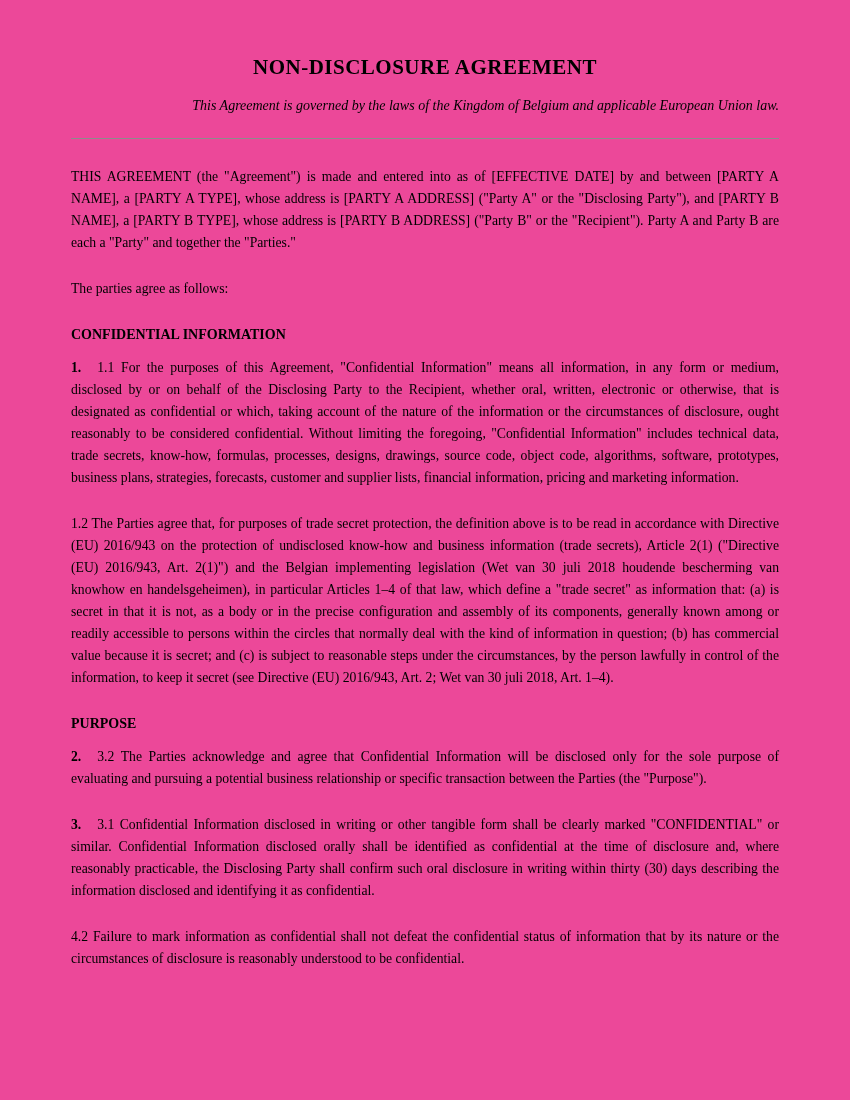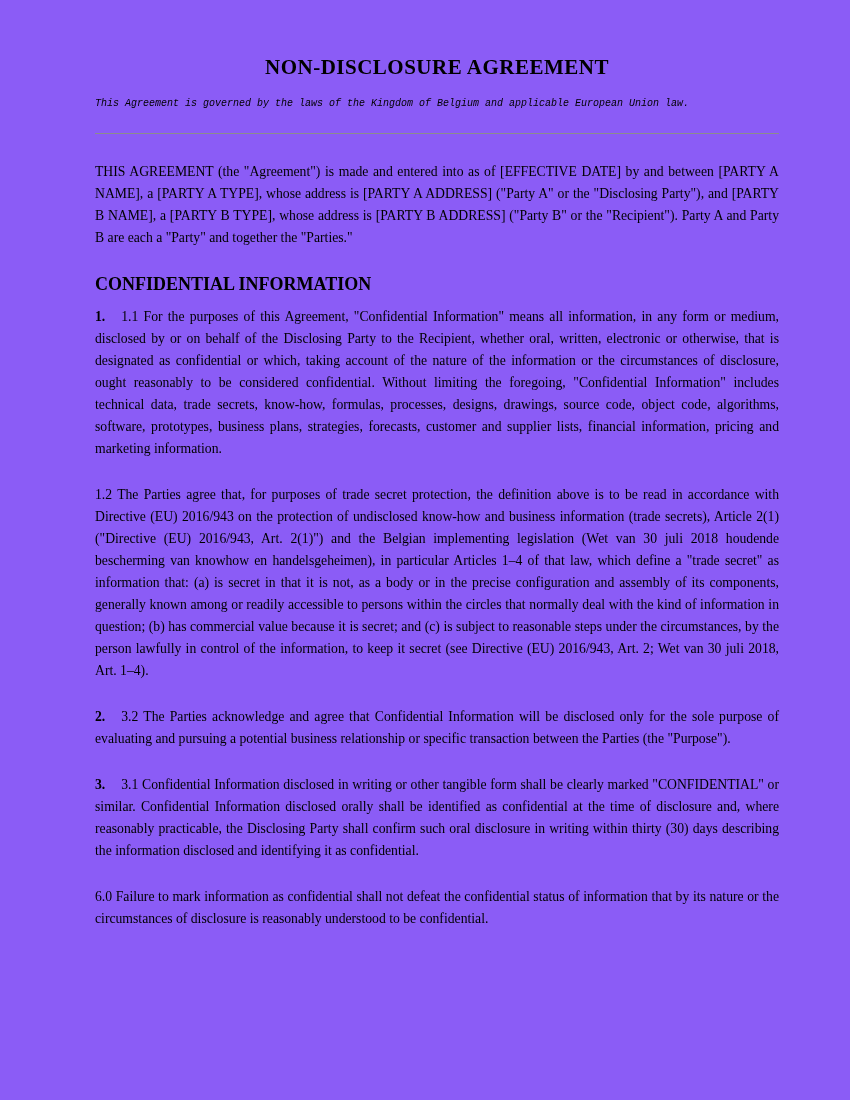--- a/index.html
+++ b/index.html
@@ -11,55 +11,54 @@
     width: 850px;
     height: 1100px;
     overflow: hidden;
     font-family: "Liberation Serif", "DejaVu Serif", serif;
     color: #000000;
   }
   .page {
     box-sizing: border-box;
     width: 850px;
     height: 1100px;
-    padding: 56px 71px 30px 95px;
-    background: #8b5cf6;
+    padding: 56px 71px 30px 71px;
+    background: #ec4899;
   }
   h1.doc-title {
     font-size: 21px;
     font-weight: bold;
     text-align: center;
     letter-spacing: 0.5px;
     line-height: 1.1;
     margin: 0 0 19px 0;
   }
   p.subtitle {
-    font-size: 10px;
+    font-size: 14px;
     font-style: italic;
-    text-align: left;
+    text-align: right;
     line-height: 1.2;
     margin: 0 0 23px 0;
-    font-family: Liberation Mono, monospace;
   }
   hr.title-divider {
     border: none;
     border-top: 1px solid #8c8c8c;
     height: 0;
     margin: 0 0 27px 0;
   }
   p.body {
     font-size: 13.7px;
     line-height: 22px;
     margin: 0 0 24px 0;
   }
   p.just {
     text-align: justify;
   }
   h2.section-heading {
-    font-size: 18px;
+    font-size: 14px;
     font-weight: bold;
     line-height: 22px;
     margin: 24px 0 11px 0;
   }
   b.clause-num {
     font-weight: bold;
     margin-right: 16px;
   }
 </style>
 </head>
@@ -68,29 +67,31 @@
 <div class="page">
 
   <h1 class="doc-title">NON-DISCLOSURE AGREEMENT</h1>
 
   <p class="subtitle">This Agreement is governed by the laws of the Kingdom of Belgium and applicable European Union law.</p>
 
   <hr class="title-divider">
 
   <p class="body just">THIS AGREEMENT (the "Agreement") is made and entered into as of [EFFECTIVE DATE] by and between [PARTY A NAME], a [PARTY A TYPE], whose address is [PARTY A ADDRESS] ("Party A" or the "Disclosing Party"), and [PARTY B NAME], a [PARTY B TYPE], whose address is [PARTY B ADDRESS] ("Party B" or the "Recipient"). Party A and Party B are each a "Party" and together the "Parties."</p>
 
+  <p class="body">The parties agree as follows:</p>
 
   <h2 class="section-heading">CONFIDENTIAL INFORMATION</h2>
 
   <p class="body just"><b class="clause-num">1.</b><span>1.1 For the purposes of this Agreement, "Confidential Information" means all information, in any form or medium, disclosed by or on behalf of the Disclosing Party to the Recipient, whether oral, written, electronic or otherwise, that is designated as confidential or which, taking account of the nature of the information or the circumstances of disclosure, ought reasonably to be considered confidential. Without limiting the foregoing, "Confidential Information" includes technical data, trade secrets, know-how, formulas, processes, designs, drawings, source code, object code, algorithms, software, prototypes, business plans, strategies, forecasts, customer and supplier lists, financial information, pricing and marketing information.</span></p>
 
   <p class="body just">1.2 The Parties agree that, for purposes of trade secret protection, the definition above is to be read in accordance with Directive (EU) 2016/943 on the protection of undisclosed know-how and business information (trade secrets), Article 2(1) ("Directive (EU) 2016/943, Art. 2(1)") and the Belgian implementing legislation (Wet van 30 juli 2018 houdende bescherming van knowhow en handelsgeheimen), in particular Articles 1–4 of that law, which define a "trade secret" as information that: (a) is secret in that it is not, as a body or in the precise configuration and assembly of its components, generally known among or readily accessible to persons within the circles that normally deal with the kind of information in question; (b) has commercial value because it is secret; and (c) is subject to reasonable steps under the circumstances, by the person lawfully in control of the information, to keep it secret (see Directive (EU) 2016/943, Art. 2; Wet van 30 juli 2018, Art. 1–4).</p>
 
+  <h2 class="section-heading">PURPOSE</h2>
 
   <p class="body just"><b class="clause-num">2.</b><span>3.2 The Parties acknowledge and agree that Confidential Information will be disclosed only for the sole purpose of evaluating and pursuing a potential business relationship or specific transaction between the Parties (the "Purpose").</span></p>
 
 
 
   <p class="body just"><b class="clause-num">3.</b><span>3.1 Confidential Information disclosed in writing or other tangible form shall be clearly marked "CONFIDENTIAL" or similar. Confidential Information disclosed orally shall be identified as confidential at the time of disclosure and, where reasonably practicable, the Disclosing Party shall confirm such oral disclosure in writing within thirty (30) days describing the information disclosed and identifying it as confidential.</span></p>
 
-  <p class="body just">6.0 Failure to mark information as confidential shall not defeat the confidential status of information that by its nature or the circumstances of disclosure is reasonably understood to be confidential.</p>
+  <p class="body just">4.2 Failure to mark information as confidential shall not defeat the confidential status of information that by its nature or the circumstances of disclosure is reasonably understood to be confidential.</p>
 
 </div>
 
 </body></html>

